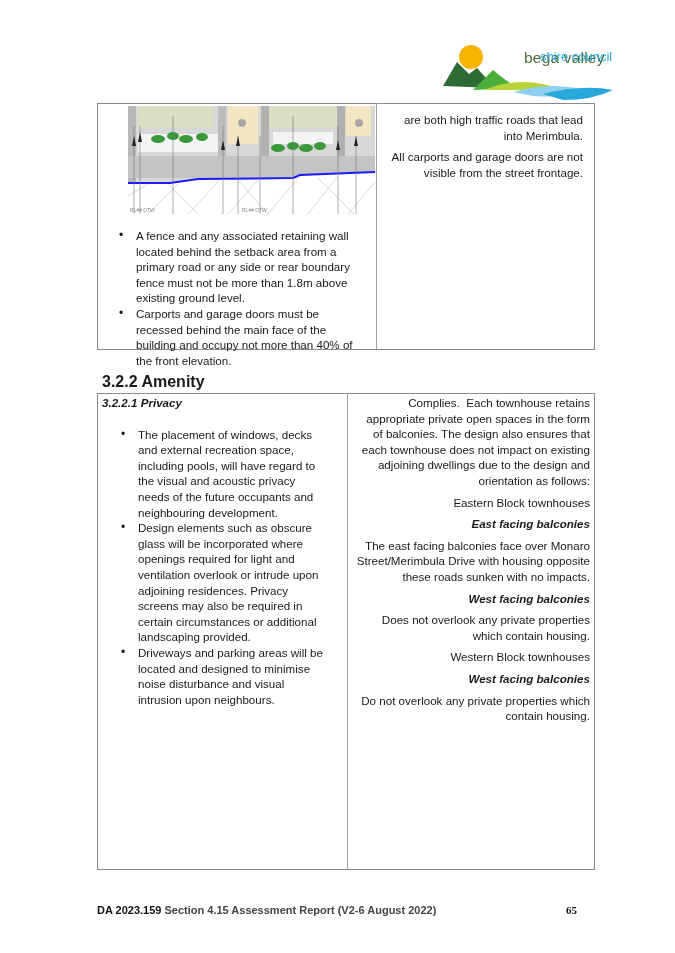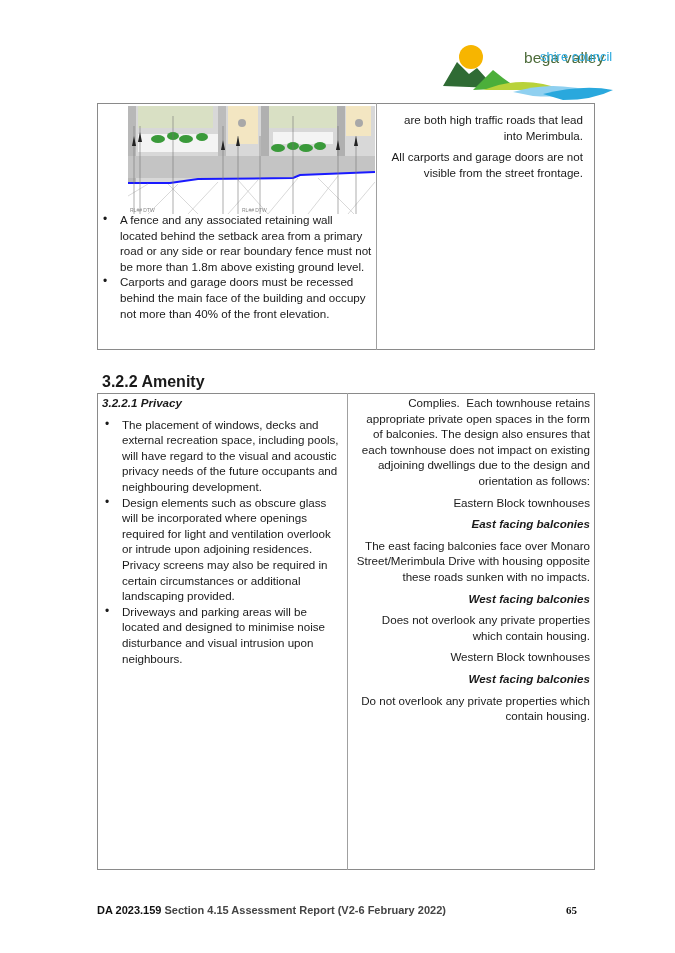--- a/index.html
+++ b/index.html
@@ -8,21 +8,21 @@
     font-family: "Liberation Sans", sans-serif; color: #1a1a1a;
   }
   .logo { position: absolute; left: 443px; top: 40px; width: 185px; height: 62px; }
   .logo-text1 { position: absolute; left: 524px; top: 50px; font-size: 15.5px; color: #4d6b3a; letter-spacing: 0.2px; line-height: 16px; }
   .logo-text2 { position: absolute; left: 540px; top: 49px; font-size: 13px; color: #29a8dd; line-height: 16px; }
 
   .tbl { position: absolute; border: 1px solid #8a8a8a; box-sizing: border-box; }
   .cell { position: absolute; box-sizing: border-box; font-size: 11.6px; line-height: 15.6px; }
   .vline { position: absolute; width: 1px; background: #a0a0a0; }
 
-  ul.bul { margin: 0; padding: 0; list-style: none; }
+  ul.bul { margin: 16px; padding: 0; list-style: none; }
   ul.bul li { position: relative; padding-left: 20px; }
   ul.bul li::before { content: "\2022"; position: absolute; left: 3px; top: 0; font-size: 12px; }
 
   .p { margin: 0 0 6px 0; text-align: right; }
   .b { font-weight: normal; }
   .bi { font-weight: bold; font-style: italic; }
 
   .section-h { position: absolute; left: 102px; top: 373px; font-size: 16px; font-weight: bold; }
   .footer-left { position: absolute; left: 97px; top: 904px; font-size: 11px; font-weight: bold; color: #111; }
   .footer-left .gray { color: #444; }
@@ -147,15 +147,15 @@
   <p class="p">The east facing balconies face over Monaro Street/Merimbula Drive with housing opposite these roads sunken with no impacts.</p>
   <p class="p bi">West facing balconies</p>
   <p class="p">Does not overlook any private properties which contain housing.</p>
   <p class="p b">Western Block townhouses</p>
   <p class="p bi">West facing balconies</p>
   <p class="p">Do not overlook any private properties which contain housing.</p>
 </div>
 
 <div class="footer-left">
   <span>DA 2023.159</span>
-  <span class="gray">Section 4.15 Assessment Report (V2-6 February 2022)</span>
+  <span class="gray">Section 4.15 Assessment Report (V2-6 August 2022)</span>
 </div>
 <div class="footer-right">65</div>
 
 </body></html>

